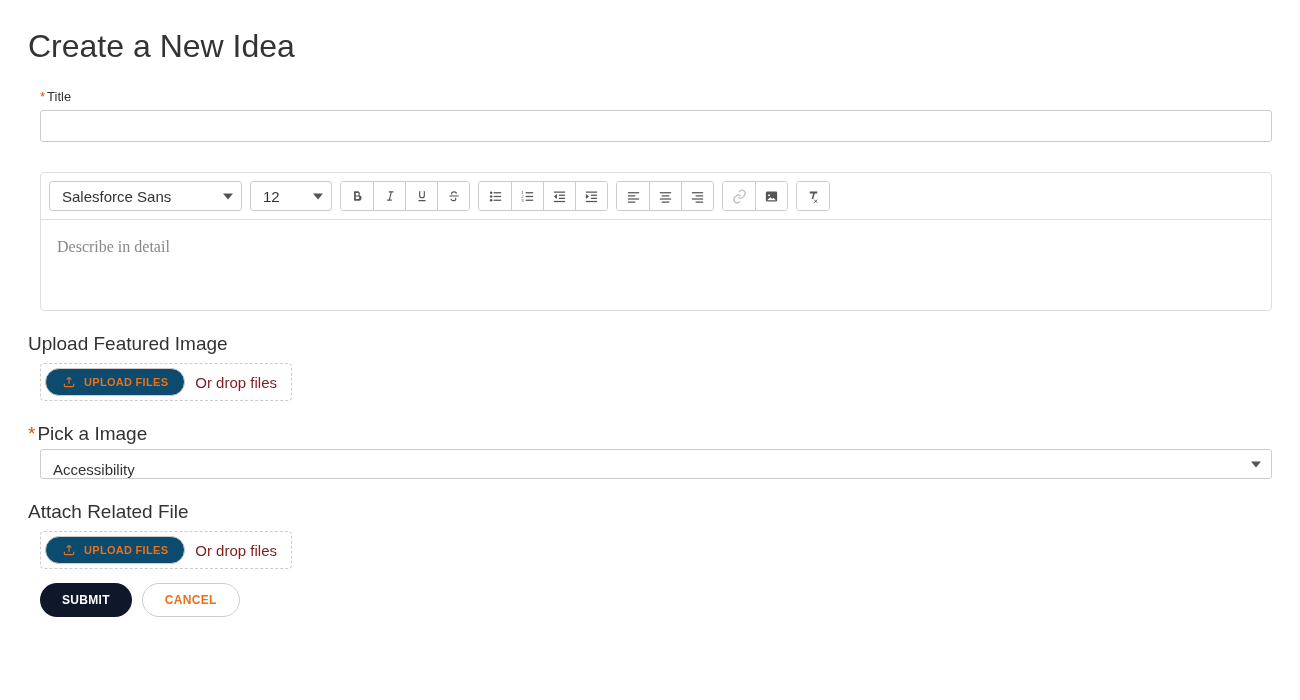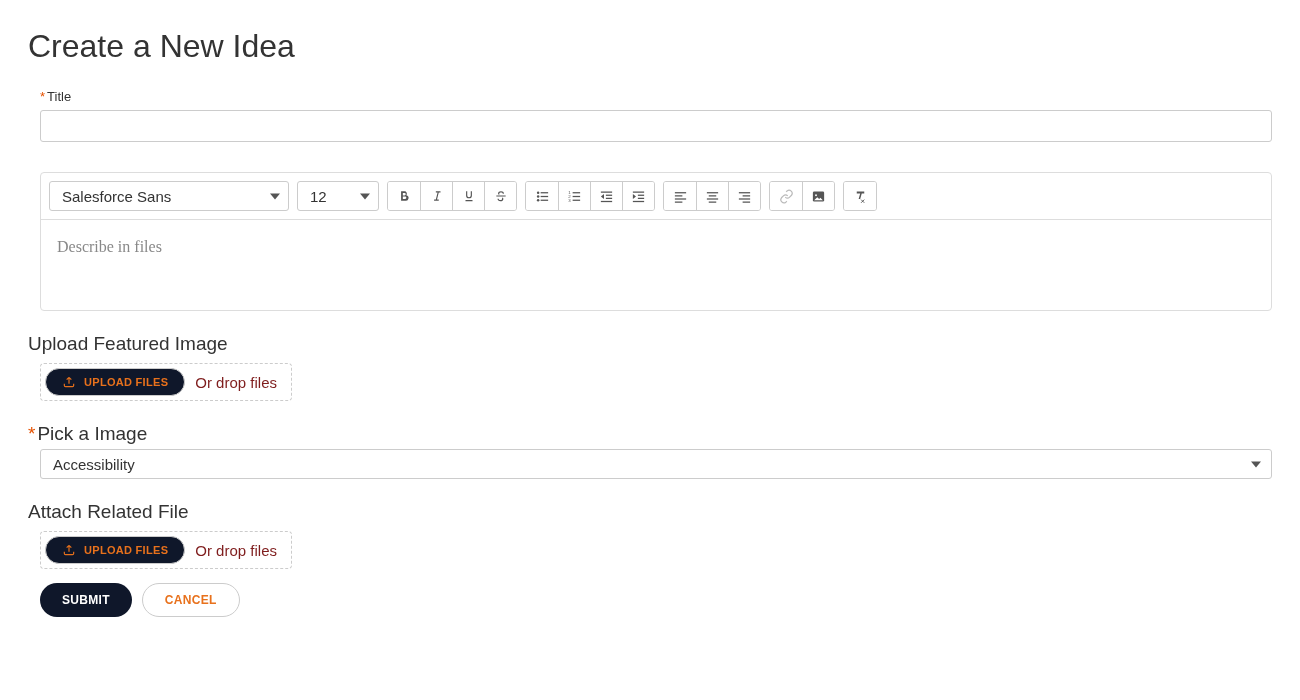--- a/index.html
+++ b/index.html
@@ -54,21 +54,21 @@
     border: 1px solid #ccc;
     border-radius: 3px;
     background: #fff;
     height: 30px;
     display: flex;
     align-items: center;
     padding: 0 28px 0 12px;
     font-size: 15px;
     cursor: pointer;
   }
-  .rte-select.font { width: 240px; }
+  .rte-select.font { width: 193px; }
   .rte-select.size { width: 82px; }
   .caret {
     position: absolute;
     right: 8px;
     top: 50%;
     transform: translateY(-40%);
     width: 0; height: 0;
     border-left: 5px solid transparent;
     border-right: 5px solid transparent;
     border-top: 6px solid #555;
@@ -114,34 +114,34 @@
     display: inline-flex;
     align-items: center;
     gap: 8px;
     border: 1px solid #ccc;
     border-radius: 20px;
     padding: 6px 16px;
     font-size: 11px;
     font-weight: 700;
     letter-spacing: 0.3px;
     color: #e8711c;
-    background: #0f172a;
+    background: #0c4a6e;
     cursor: pointer;
   }
   .upload-btn svg { color: #e8711c; }
   .drop-text { font-size: 15px; color: #7f1d1d; padding-right: 10px; }
 
   .topic-select {
     position: relative;
     width: 100%;
     border: 1px solid #ccc;
     border-radius: 3px;
     height: 30px;
     display: flex;
-    align-items: center;
+    align-items: flex-end;
     padding: 0 30px 0 12px;
     font-size: 15px;
     color: #333;
     cursor: pointer;
   }
   .topic-select .caret { right: 10px; }
 
   .actions { display: flex; gap: 10px; margin-top: 14px; }
   .btn-primary {
     background: #0f172a;
@@ -306,21 +306,21 @@
     <div class="btn-group">
       <div class="tbtn">
         <svg width="15" height="15" viewBox="0 0 24 24" fill="currentColor">
             <path d="M6 4h12v3h-4l-2.5 9H9l2.5-9H6V4z"></path>
             <path d="M13 17l5 5m0-5l-5 5" stroke="currentColor" stroke-width="1.5"></path>
           </svg>
       </div>
     </div>
 
   </div>
-  <div class="rte-body">Describe in files</div>
+  <div class="rte-body">Describe in detail</div>
 </div>
 
 <div class="section-label indented">Upload Featured Image</div>
 <div class="indented">
   <div class="upload-zone">
     <div class="upload-btn">
       <svg width="14" height="14" viewBox="0 0 24 24" fill="none" stroke="currentColor" stroke-width="2">
           <path d="M12 15V4m0 0l-4 4m4-4l4 4"></path>
           <path d="M4 15v3a2 2 0 0 0 2 2h12a2 2 0 0 0 2-2v-3"></path>
         </svg>

